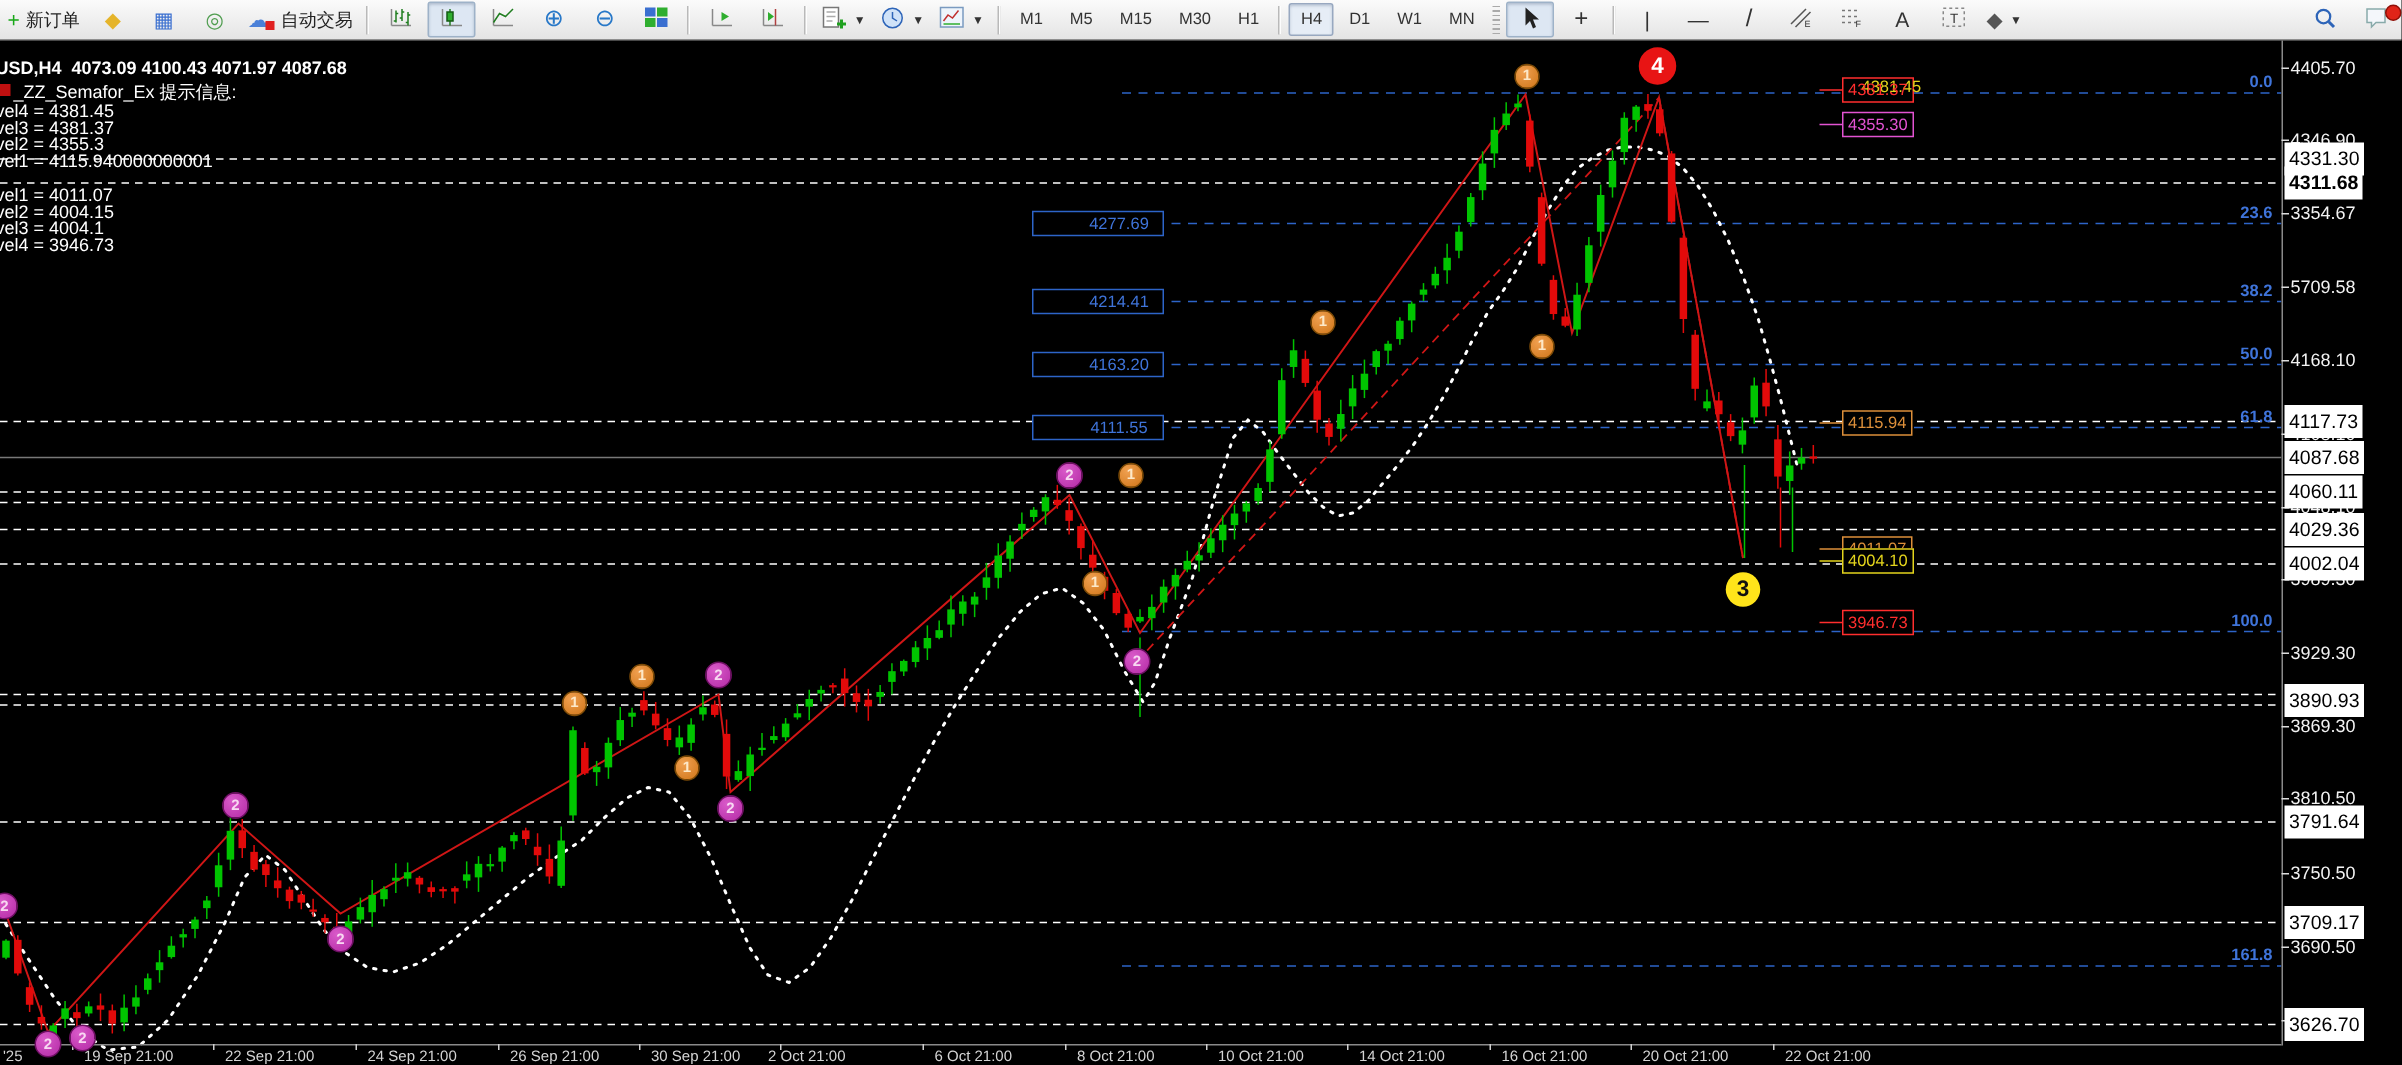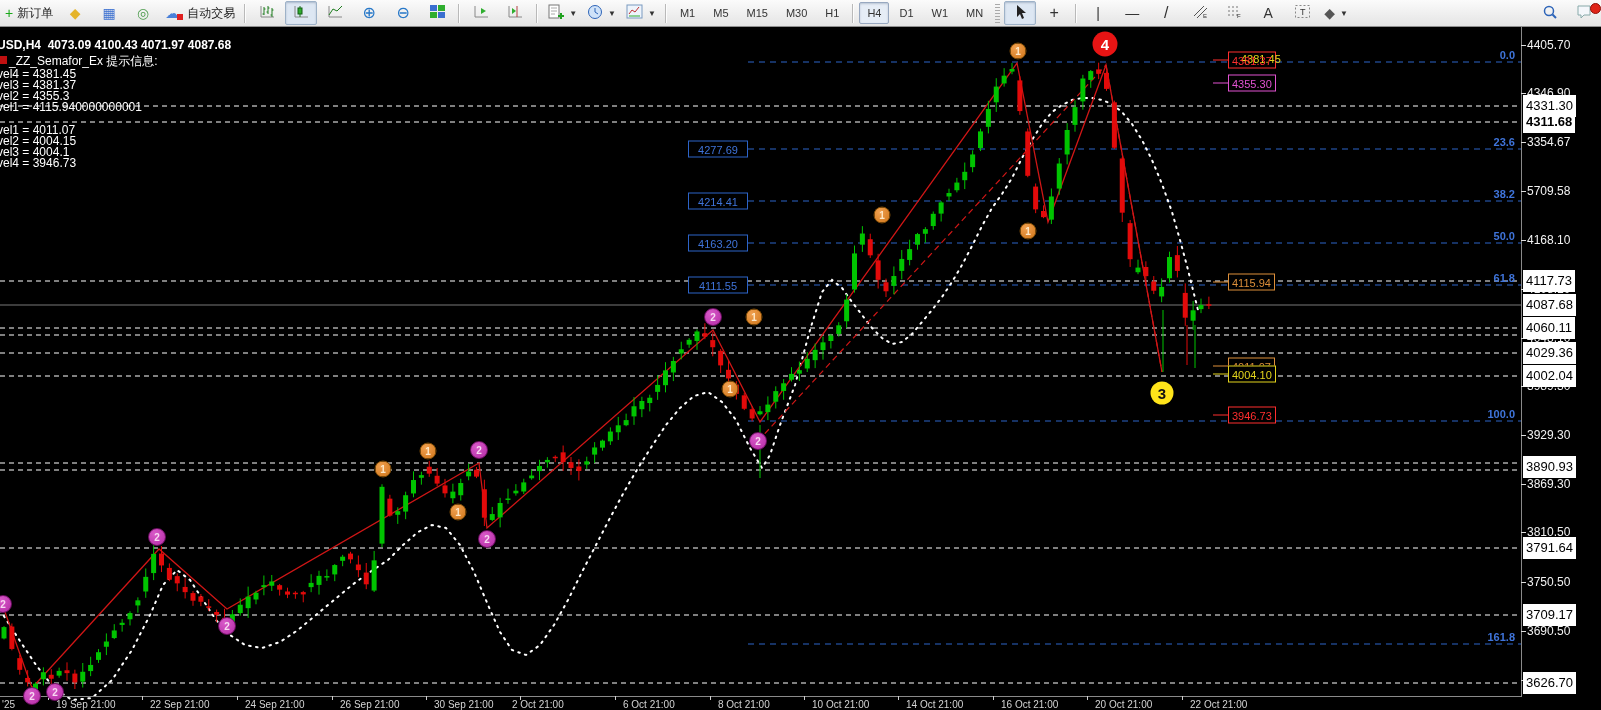--- a/index.html
+++ b/index.html
@@ -22,21 +22,21 @@
   .sepv{position:absolute;left:1521px;top:27px;width:1px;height:670px;background:#8a8a8a;z-index:6;}
   .seph{position:absolute;left:0;top:696px;width:1521px;height:1px;background:#8a8a8a;z-index:6;}
   
   .info{position:absolute;left:-3px;color:#fff;font-size:12px;z-index:20;white-space:pre;letter-spacing:0;}
   .redsq{position:absolute;left:0px;top:56px;width:7px;height:8px;background:#c01010;z-index:20;}
   
   .pl{position:absolute;left:1527px;color:#f2f2f2;font-size:12px;transform:translateY(-50%);z-index:8;}
   .ptick{position:absolute;left:1521px;width:5px;height:1px;background:#ddd;z-index:8;}
   .ph{position:absolute;left:1523px;background:#fff;color:#000;font-size:13px;line-height:14px;padding:4px 3px;transform:translateY(-50%);z-index:9;}
   .fpct{position:absolute;left:1440px;width:75px;text-align:right;color:#3f74da;font-size:11px;font-weight:700;transform:translateY(-50%);z-index:8;}
-  .fbox{position:absolute;left:688px;width:58px;height:15px;border:1px solid #2d64c8;background:#000;color:#3f74da;font-size:11px;display:flex;align-items:center;justify-content:center;transform:translateY(-50%);z-index:10;}
+  .fbox{position:absolute;left:688px;width:58px;height:15px;border:1px solid #2d64c8;background:#000;color:#3f74da;font-size:11px;display:flex;align-items:center;justify-content:center;transform:translateY(-50%);z-index:10;padding-left:28px;}
   .ptag{position:absolute;height:15px;padding:0 3px;border:1px solid;background:#000;font-size:11px;display:flex;align-items:center;transform:translateY(-50%);z-index:11;}
   .ptag .ghost{position:absolute;left:12px;top:0;color:#e3d41c;z-index:-1;}
   .stub{position:absolute;width:15px;height:1px;transform:translateY(-50%);z-index:11;}
   .tl{position:absolute;top:699px;color:#d4d4d4;font-size:10px;z-index:8;white-space:nowrap;}
   .ttick{position:absolute;top:696px;width:1px;height:4px;background:#cfcfcf;z-index:8;}
   
   .mk{position:absolute;border-radius:50%;display:flex;align-items:center;justify-content:center;font-weight:700;transform:translate(-50%,-50%);z-index:15;}
   .m1{width:15px;height:15px;background:radial-gradient(circle at 35% 30%,#f0a050,#cf7518);border:1px solid #7c4a06;color:#fde8c8;font-size:10px;}
   .m2{width:16px;height:16px;background:radial-gradient(circle at 35% 30%,#d95ac9,#b32aa5);border:1px solid #6e0f63;color:#f8d8f2;font-size:10px;}
   .b4{width:25px;height:25px;background:#e81414;color:#fff;font-size:15px;}

